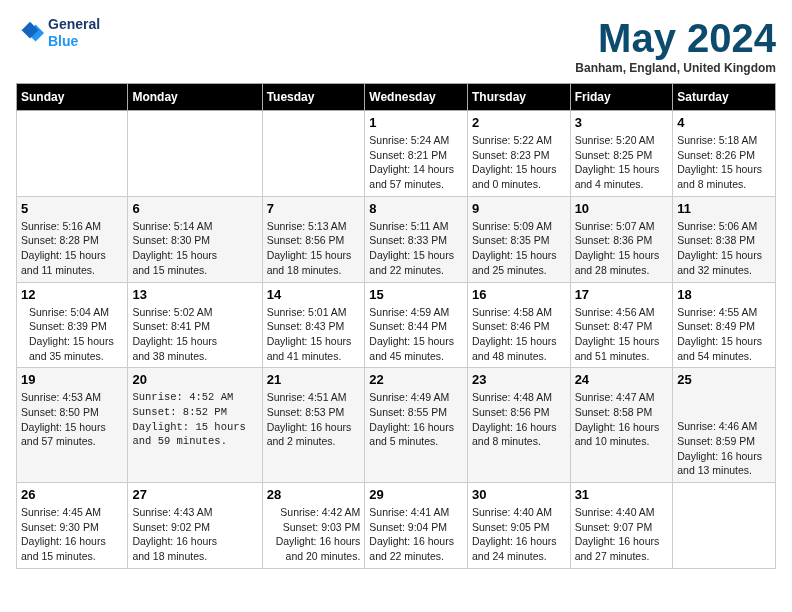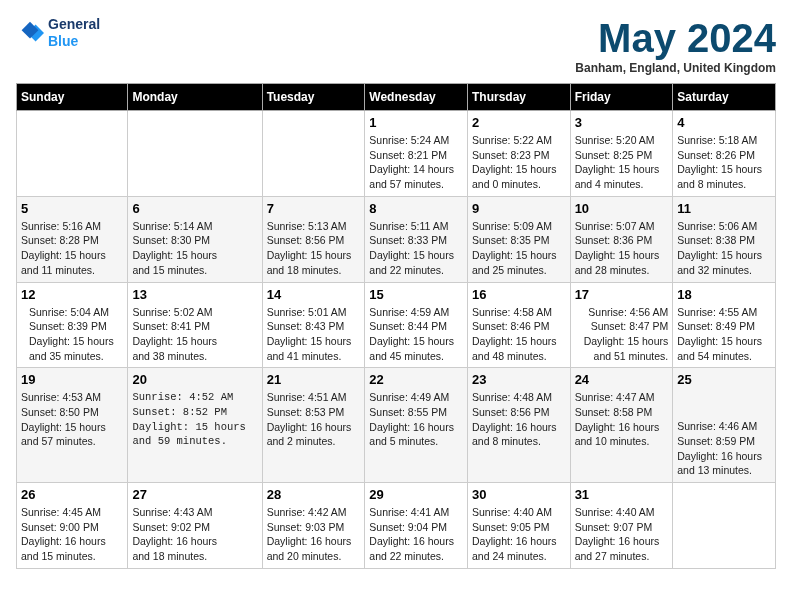--- a/index.html
+++ b/index.html
@@ -243,21 +243,21 @@
         </td>
         <td>
           <span class="day-num">16</span>
           <div class="day-info" style="white-space: pre-line;">Sunrise: 4:58 AM
 Sunset: 8:46 PM
 Daylight: 15 hours
 and 48 minutes.</div>
         </td>
         <td>
           <span class="day-num">17</span>
-          <div class="day-info" style="white-space: pre-line; text-align: right;">Sunrise: 4:56 AM
+          <div class="day-info" style="white-space: pre-line;">Sunrise: 4:56 AM
 Sunset: 8:47 PM
 Daylight: 15 hours
 and 51 minutes.</div>
         </td>
         <td>
           <span class="day-num">18</span>
           <div class="day-info" style="white-space: pre-line;">Sunrise: 4:55 AM
 Sunset: 8:49 PM
 Daylight: 15 hours
 and 54 minutes.</div>
@@ -311,34 +311,34 @@
           <div class="day-info" style="white-space: pre-line; margin-top: 32px;">Sunrise: 4:46 AM
 Sunset: 8:59 PM
 Daylight: 16 hours
 and 13 minutes.</div>
         </td>
       </tr>
       <tr>
         <td>
           <span class="day-num">26</span>
           <div class="day-info" style="white-space: pre-line;">Sunrise: 4:45 AM
-Sunset: 9:00 PM
+Sunset: 9:30 PM
 Daylight: 16 hours
 and 15 minutes.</div>
         </td>
         <td>
           <span class="day-num">27</span>
           <div class="day-info" style="white-space: pre-line;">Sunrise: 4:43 AM
 Sunset: 9:02 PM
 Daylight: 16 hours
 and 18 minutes.</div>
         </td>
         <td>
           <span class="day-num">28</span>
-          <div class="day-info" style="white-space: pre-line;">Sunrise: 4:42 AM
+          <div class="day-info" style="white-space: pre-line; text-align: right;">Sunrise: 4:42 AM
 Sunset: 9:03 PM
 Daylight: 16 hours
 and 20 minutes.</div>
         </td>
         <td>
           <span class="day-num">29</span>
           <div class="day-info" style="white-space: pre-line;">Sunrise: 4:41 AM
 Sunset: 9:04 PM
 Daylight: 16 hours
 and 22 minutes.</div>

